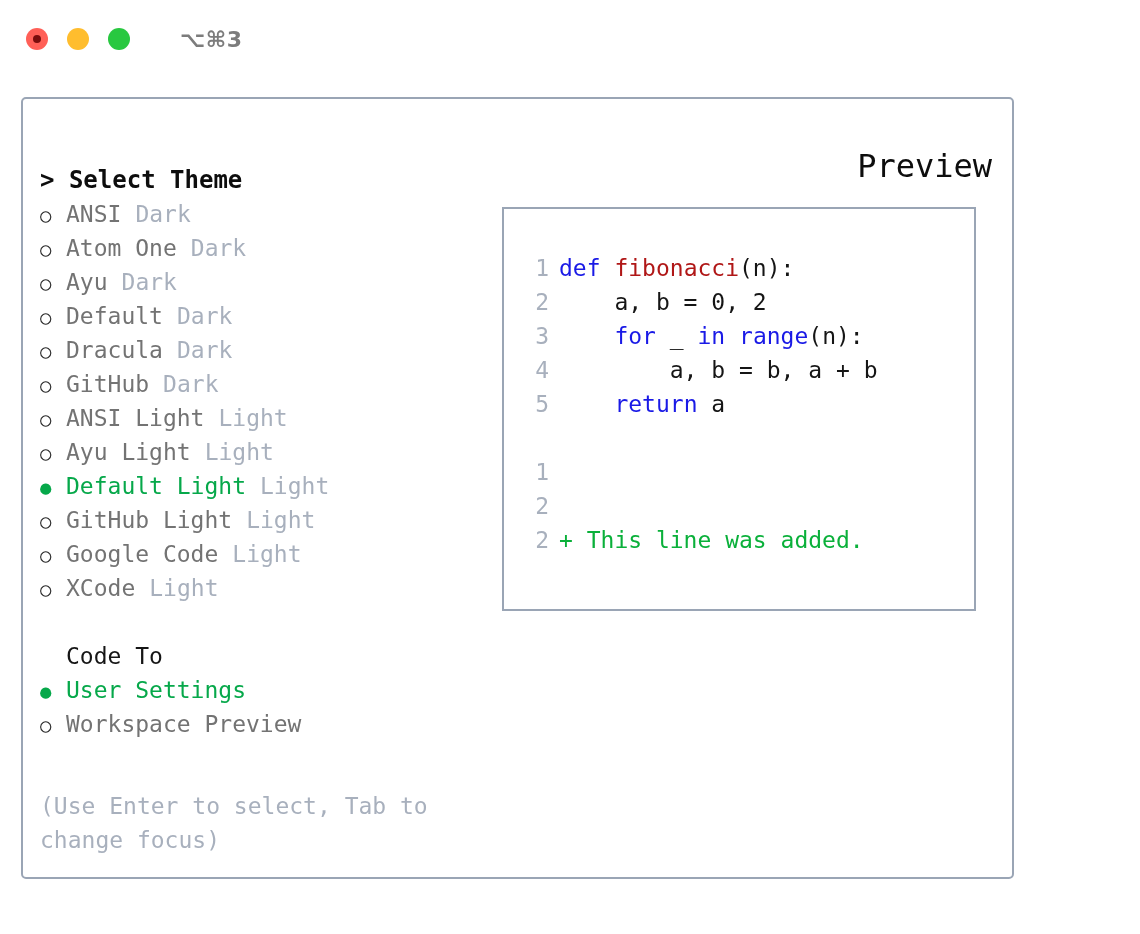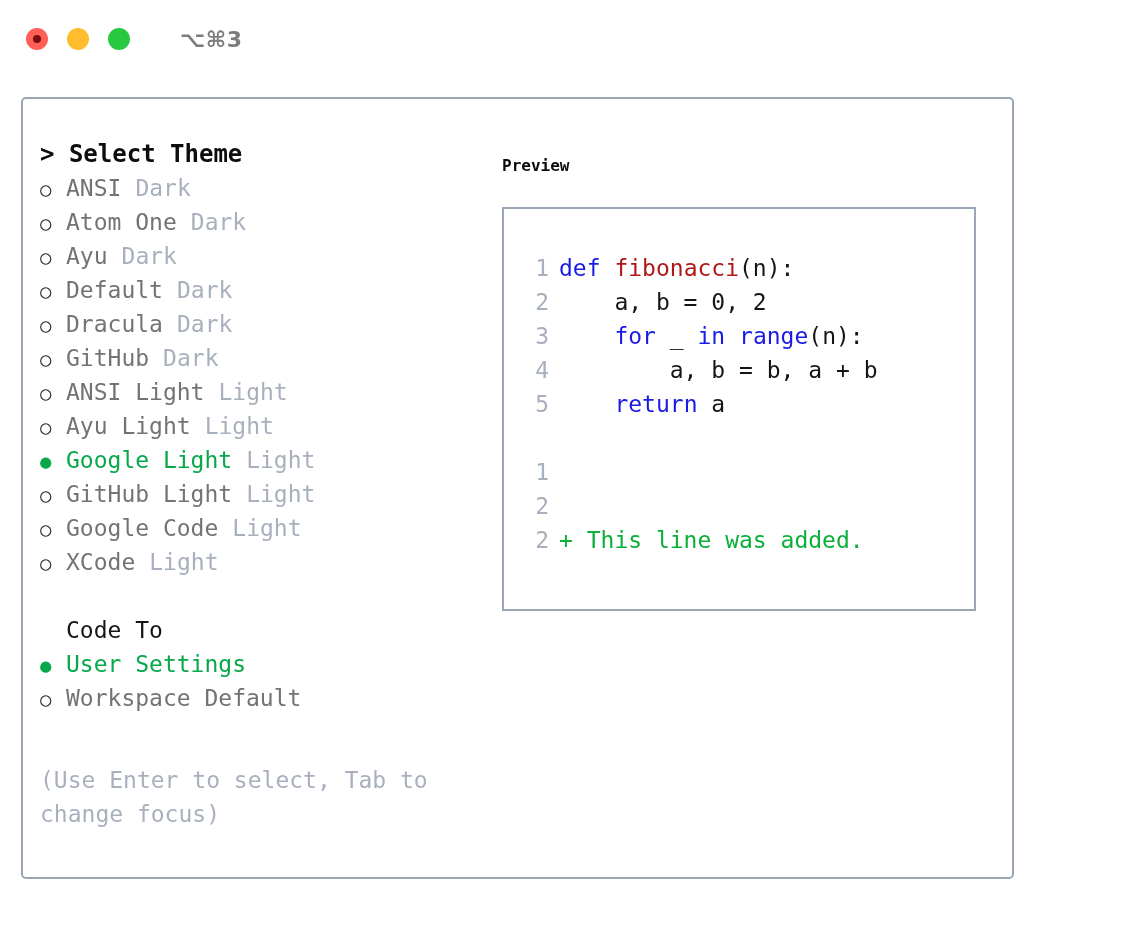--- a/index.html
+++ b/index.html
@@ -82,21 +82,21 @@
   .panel-inner {
     position: relative;
     width: 100%;
     height: 100%;
   }
 
   
   .left-col {
     position: absolute;
     left: 17px;
-    top: 38px;
+    top: 64px;
     width: 440px;
   }
 
   .list-title {
     font-size: 24px;
     font-weight: 700;
     color: #0d0d0d;
     line-height: 34px;
     white-space: pre;
   }
@@ -150,25 +150,26 @@
   }
 
   
   .right-col {
     position: absolute;
     left: 479px;
     top: 50px;
     width: 490px;
   }
   .preview-title {
-    font-size: 16px;
-    font-weight: 700;
+    font-size: 32px;
+    font-weight: 400;
     color: #0d0d0d;
     line-height: 34px;
     white-space: pre;
+    text-align: right;
   }
   .preview-box {
     margin-top: 24px;
     width: 474px;
     height: 404px;
     border: 2px solid #9aa5b5;
     box-sizing: border-box;
     background: #ffffff;
     position: relative;
   }
@@ -262,21 +263,21 @@
             <span class="theme-name">ANSI Light</span>
             <span class="theme-kind">Light</span>
           </div>
           <div class="theme-row">
             <span class="bullet">○</span>
             <span class="theme-name">Ayu Light</span>
             <span class="theme-kind">Light</span>
           </div>
           <div class="theme-row selected">
             <span class="bullet on">●</span>
-            <span class="theme-name">Google Light</span>
+            <span class="theme-name">Default Light</span>
             <span class="theme-kind">Light</span>
           </div>
           <div class="theme-row">
             <span class="bullet">○</span>
             <span class="theme-name">GitHub Light</span>
             <span class="theme-kind">Light</span>
           </div>
           <div class="theme-row">
             <span class="bullet">○</span>
             <span class="theme-name">Google Code</span>
@@ -293,21 +294,21 @@
 
         <div class="apply-title">Code To</div>
 
         <div>
           <div class="theme-row selected">
             <span class="bullet on">●</span>
             <span class="theme-name">User Settings</span>
           </div>
           <div class="theme-row">
             <span class="bullet">○</span>
-            <span class="theme-name">Workspace Default</span>
+            <span class="theme-name">Workspace Preview</span>
           </div>
         </div>
 
         <div class="hint">(Use Enter to select, Tab to change focus)</div>
       </div>
 
       <div class="right-col">
         <div class="preview-title">Preview</div>
 
         <div class="preview-box">

